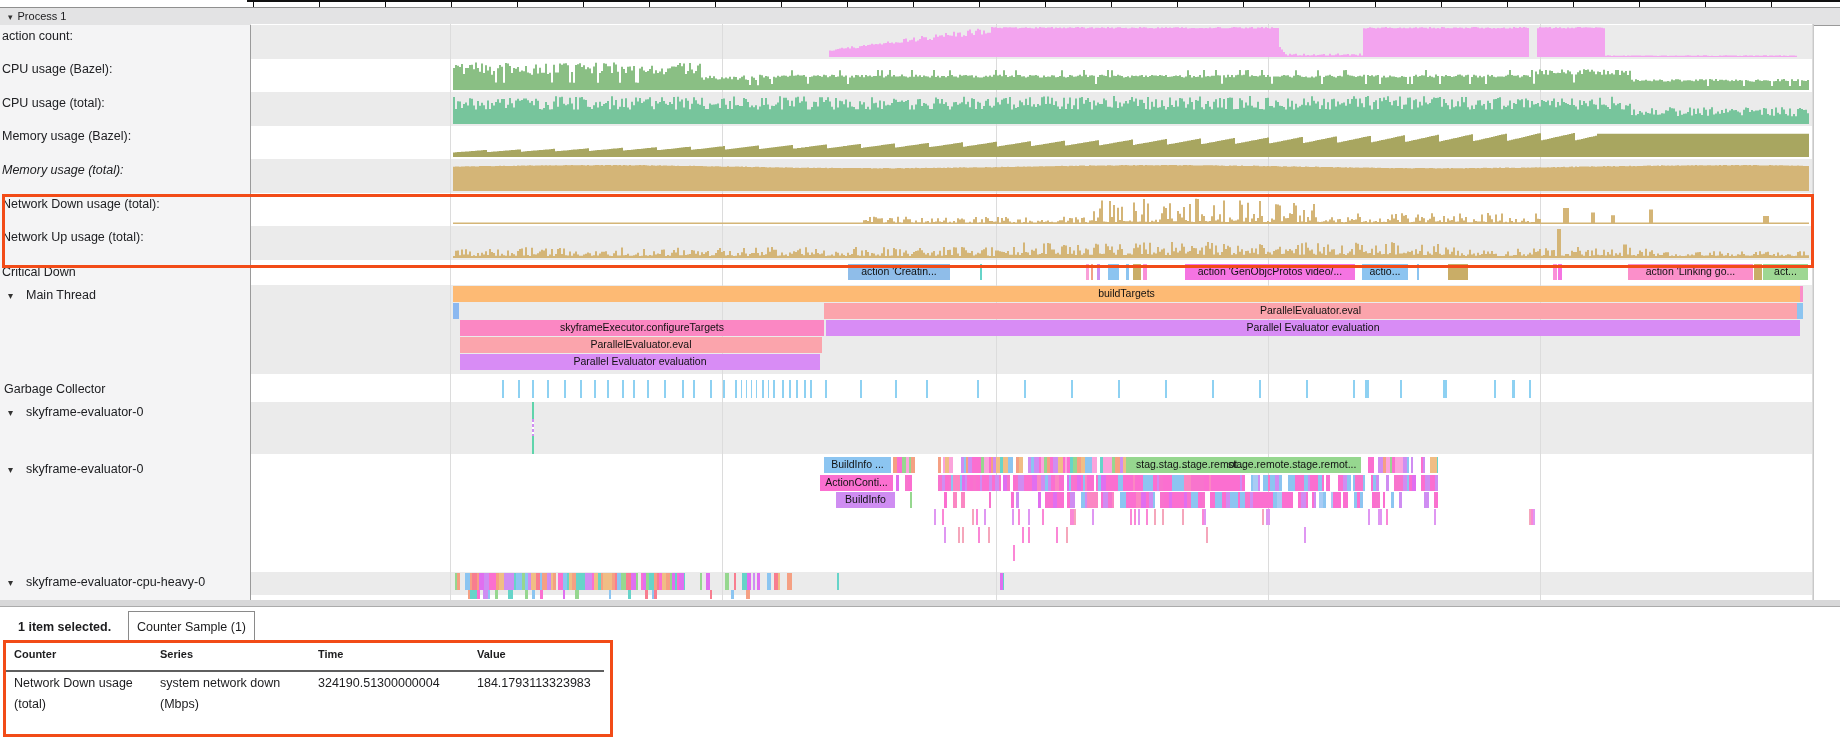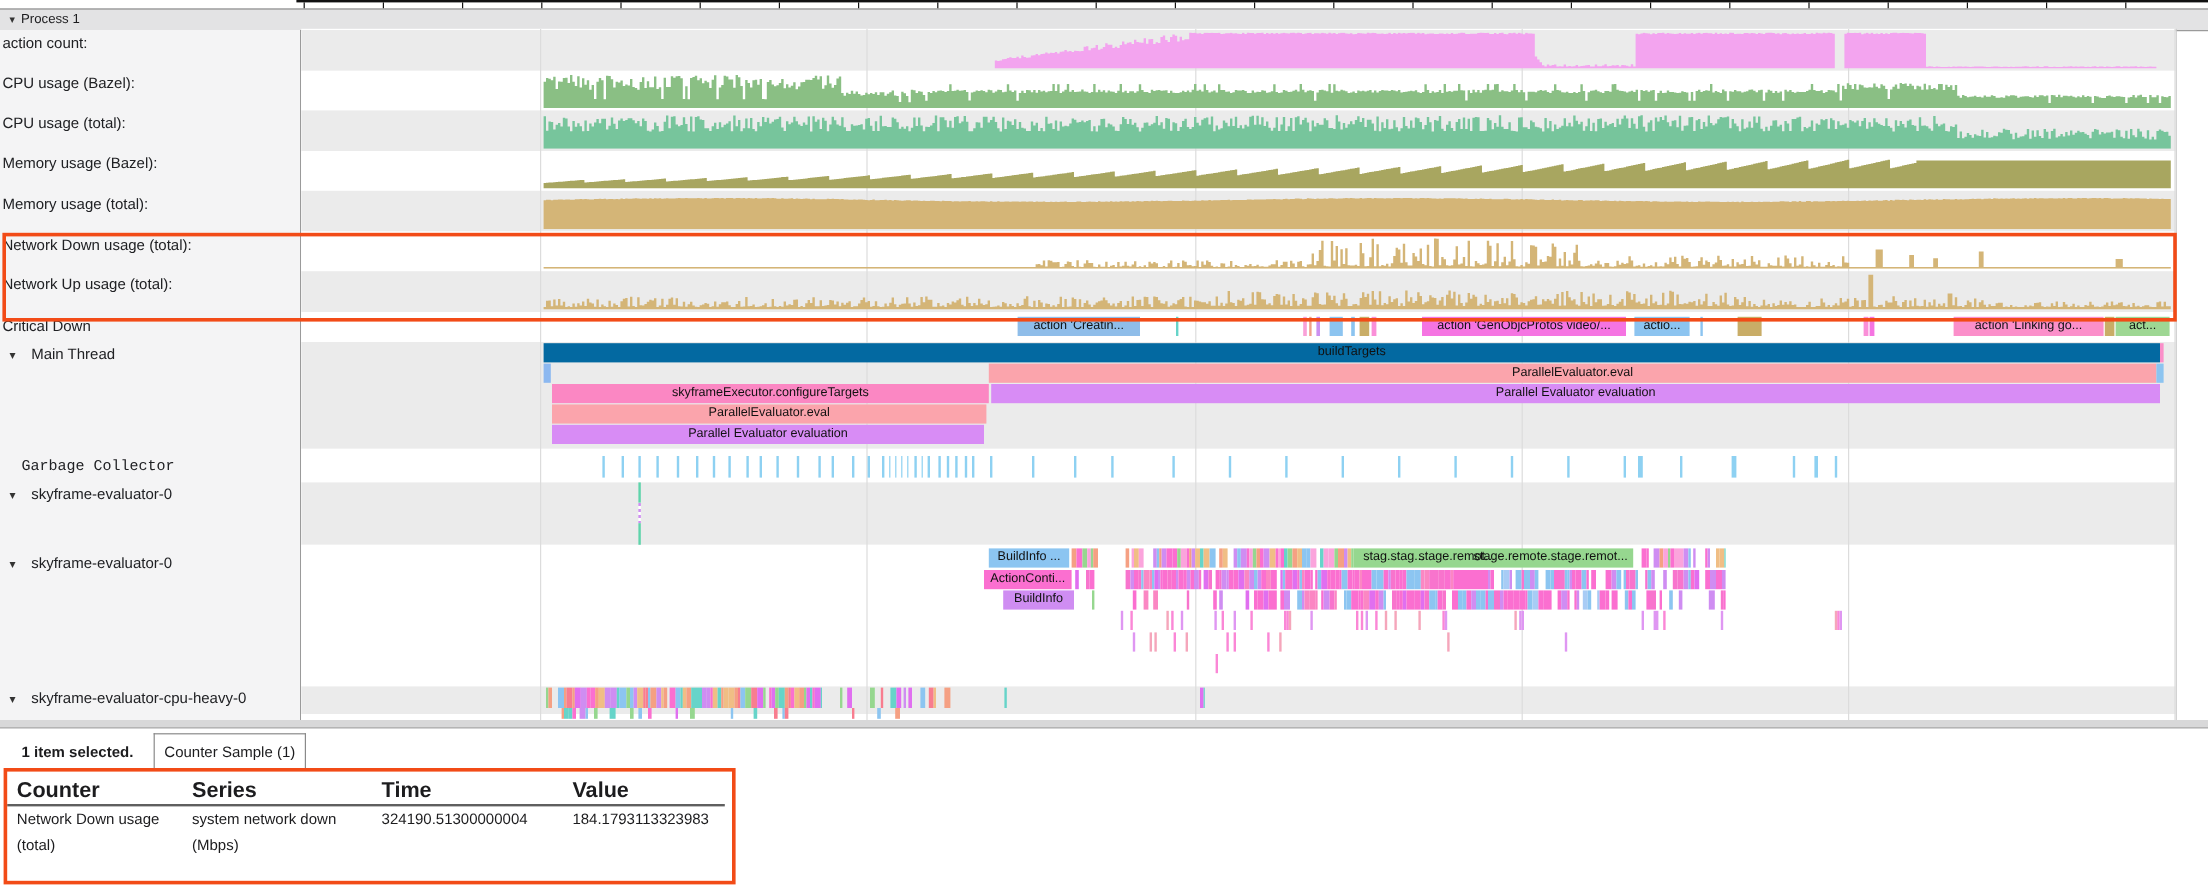--- a/index.html
+++ b/index.html
@@ -20,21 +20,21 @@
   
   #timeline{left:251px;top:24px;width:1562px;height:576px;background:#fff;overflow:hidden;}
   .slice{position:absolute;overflow:hidden;font-size:10.5px;line-height:15px;text-align:center;
          color:#111;white-space:nowrap;}
   #rightline{left:1813px;top:24px;width:1px;height:576px;background:#c9c9c9;}
   
   #divider{left:0;top:600px;width:1840px;height:6px;background:#d8d8d9;border-bottom:1px solid #ababab;}
   #status-text{left:18px;top:620px;font-size:12.5px;font-weight:bold;}
   #tab{left:128px;top:611px;width:125px;height:30px;border:1px solid #8a8a8a;border-bottom:none;
        background:#fff;font-size:12.5px;text-align:center;line-height:30px;}
-  .th{position:absolute;font-size:18px;font-weight:bold;}
+  .th{position:absolute;font-size:11px;font-weight:bold;}
   .td{position:absolute;font-size:12.5px;text-align:right;}
   #thead-line{left:6px;top:670px;width:598px;height:0;border-bottom:2px solid #5f5f5f;}
   
   .redbox{position:absolute;border:3px solid #f24b17;background:transparent;pointer-events:none;}
 </style>
 </head>
 <body>
 
 <div id="app">
   <div id="ruler" class="abs">
@@ -64,26 +64,26 @@
       <div class="ruler-tick" style="left: 1524px;"></div>
     </div>
   <div id="procbar" class="abs">
     <span class="arrow">▾</span><span>Process 1</span>
   </div>
   <div id="sidebar" class="abs">
       <div class="side-label" style="left: 2px; top: 4px; position: absolute;">action count:</div>
       <div class="side-label" style="left: 2px; top: 37px; position: absolute;">CPU usage (Bazel):</div>
       <div class="side-label" style="left: 2px; top: 71px; position: absolute;">CPU usage (total):</div>
       <div class="side-label" style="left: 2px; top: 104px; position: absolute;">Memory usage (Bazel):</div>
-      <div class="side-label" style="left: 2px; top: 138px; position: absolute;">Memory usage (total):</div>
+      <div class="side-label" style="left: 2px; top: 138px; position: absolute; font-style: italic;">Memory usage (total):</div>
       <div class="side-label" style="left: 2px; top: 172px; position: absolute;">Network Down usage (total):</div>
       <div class="side-label" style="left: 2px; top: 205px; position: absolute;">Network Up usage (total):</div>
       <div class="side-label" style="top: 240px; left: 2px; position: absolute;"><span>Critical Down</span></div>
       <div class="side-label" style="top: 263px; left: 0px; position: absolute;"><span class="arrow">▾</span><span>Main Thread</span></div>
-      <div class="side-label" style="top: 357px; left: 18px; position: absolute; font-family: Liberation Mono, monospace;"><span>Garbage Collector</span></div>
+      <div class="side-label" style="top: 357px; left: 4px; position: absolute;"><span>Garbage Collector</span></div>
       <div class="side-label" style="top: 380px; left: 0px; position: absolute;"><span class="arrow">▾</span><span>skyframe-evaluator-0</span></div>
       <div class="side-label" style="top: 437px; left: 0px; position: absolute;"><span class="arrow">▾</span><span>skyframe-evaluator-0</span></div>
       <div class="side-label" style="top: 550px; left: 0px; position: absolute;"><span class="arrow">▾</span><span>skyframe-evaluator-cpu-heavy-0</span></div>
     </div>
   <div id="timeline" class="abs">
       <div style="left: 0px; top: 1px; width: 1562px; height: 34px; background: rgb(235, 235, 235); position: absolute; z-index: 0;"></div>
       <div style="left: 0px; top: 35px; width: 1562px; height: 33px; background: rgb(255, 255, 255); position: absolute; z-index: 0;"></div>
       <div style="left: 0px; top: 68px; width: 1562px; height: 34px; background: rgb(235, 235, 235); position: absolute; z-index: 0;"></div>
       <div style="left: 0px; top: 102px; width: 1562px; height: 33px; background: rgb(255, 255, 255); position: absolute; z-index: 0;"></div>
       <div style="left: 0px; top: 135px; width: 1562px; height: 34px; background: rgb(235, 235, 235); position: absolute; z-index: 0;"></div>
@@ -134,21 +134,21 @@
       <div class="slice" style="left: 892px; top: 240px; width: 4px; height: 16px; background: rgb(250, 143, 216); position: absolute; z-index: 3;"></div>
       <div class="slice" style="left: 934px; top: 240px; width: 170px; height: 16px; background: rgb(245, 116, 226); position: absolute; z-index: 3;">action 'GenObjcProtos video/...</div>
       <div class="slice" style="left: 1111px; top: 240px; width: 46px; height: 16px; background: rgb(140, 196, 240); position: absolute; z-index: 3;">actio...</div>
       <div class="slice" style="left: 1166px; top: 240px; width: 2px; height: 16px; background: rgb(140, 196, 240); position: absolute; z-index: 3;"></div>
       <div class="slice" style="left: 1197px; top: 240px; width: 20px; height: 16px; background: rgb(201, 173, 103); position: absolute; z-index: 3;"></div>
       <div class="slice" style="left: 1302px; top: 240px; width: 4px; height: 16px; background: rgb(250, 143, 216); position: absolute; z-index: 3;"></div>
       <div class="slice" style="left: 1307px; top: 240px; width: 4px; height: 16px; background: rgb(245, 116, 226); position: absolute; z-index: 3;"></div>
       <div class="slice" style="left: 1377px; top: 240px; width: 125px; height: 16px; background: rgb(251, 143, 202); position: absolute; z-index: 3;">action 'Linking go...</div>
       <div class="slice" style="left: 1503px; top: 240px; width: 8px; height: 16px; background: rgb(201, 173, 103); position: absolute; z-index: 3;"></div>
       <div class="slice" style="left: 1512px; top: 240px; width: 45px; height: 16px; background: rgb(158, 215, 147); position: absolute; z-index: 3;">act...</div>
-      <div class="slice" style="left: 202px; top: 262px; width: 1347px; height: 16px; background: #0369a1; position: absolute; z-index: 3;">buildTargets</div>
+      <div class="slice" style="left: 202px; top: 262px; width: 1347px; height: 16px; background: #fdba74; position: absolute; z-index: 3;">buildTargets</div>
       <div class="slice" style="left: 1549px; top: 262px; width: 3px; height: 16px; background: rgb(250, 143, 201); position: absolute; z-index: 3;"></div>
       <div class="slice" style="left: 202px; top: 279px; width: 6px; height: 16px; background: rgb(140, 184, 240); position: absolute; z-index: 3;"></div>
       <div class="slice" style="left: 573px; top: 279px; width: 973px; height: 16px; background: rgb(251, 164, 172); position: absolute; z-index: 3;">ParallelEvaluator.eval</div>
       <div class="slice" style="left: 1546px; top: 279px; width: 6px; height: 16px; background: rgb(140, 196, 240); position: absolute; z-index: 3;"></div>
       <div class="slice" style="left: 209px; top: 296px; width: 364px; height: 16px; background: rgb(251, 135, 195); position: absolute; z-index: 3;">skyframeExecutor.configureTargets</div>
       <div class="slice" style="left: 575px; top: 296px; width: 974px; height: 16px; background: rgb(216, 140, 245); position: absolute; z-index: 3;">Parallel Evaluator evaluation</div>
       <div class="slice" style="left: 209px; top: 313px; width: 362px; height: 16px; background: rgb(251, 164, 172); position: absolute; z-index: 3;">ParallelEvaluator.eval</div>
       <div class="slice" style="left: 209px; top: 330px; width: 360px; height: 16px; background: rgb(216, 140, 245); position: absolute; z-index: 3;">Parallel Evaluator evaluation</div>
       <div style="left: 251px; top: 356px; width: 2px; height: 18px; background: rgb(142, 209, 242); position: absolute; z-index: 3;"></div>
       <div style="left: 267px; top: 356px; width: 2px; height: 18px; background: rgb(142, 209, 242); position: absolute; z-index: 3;"></div>

